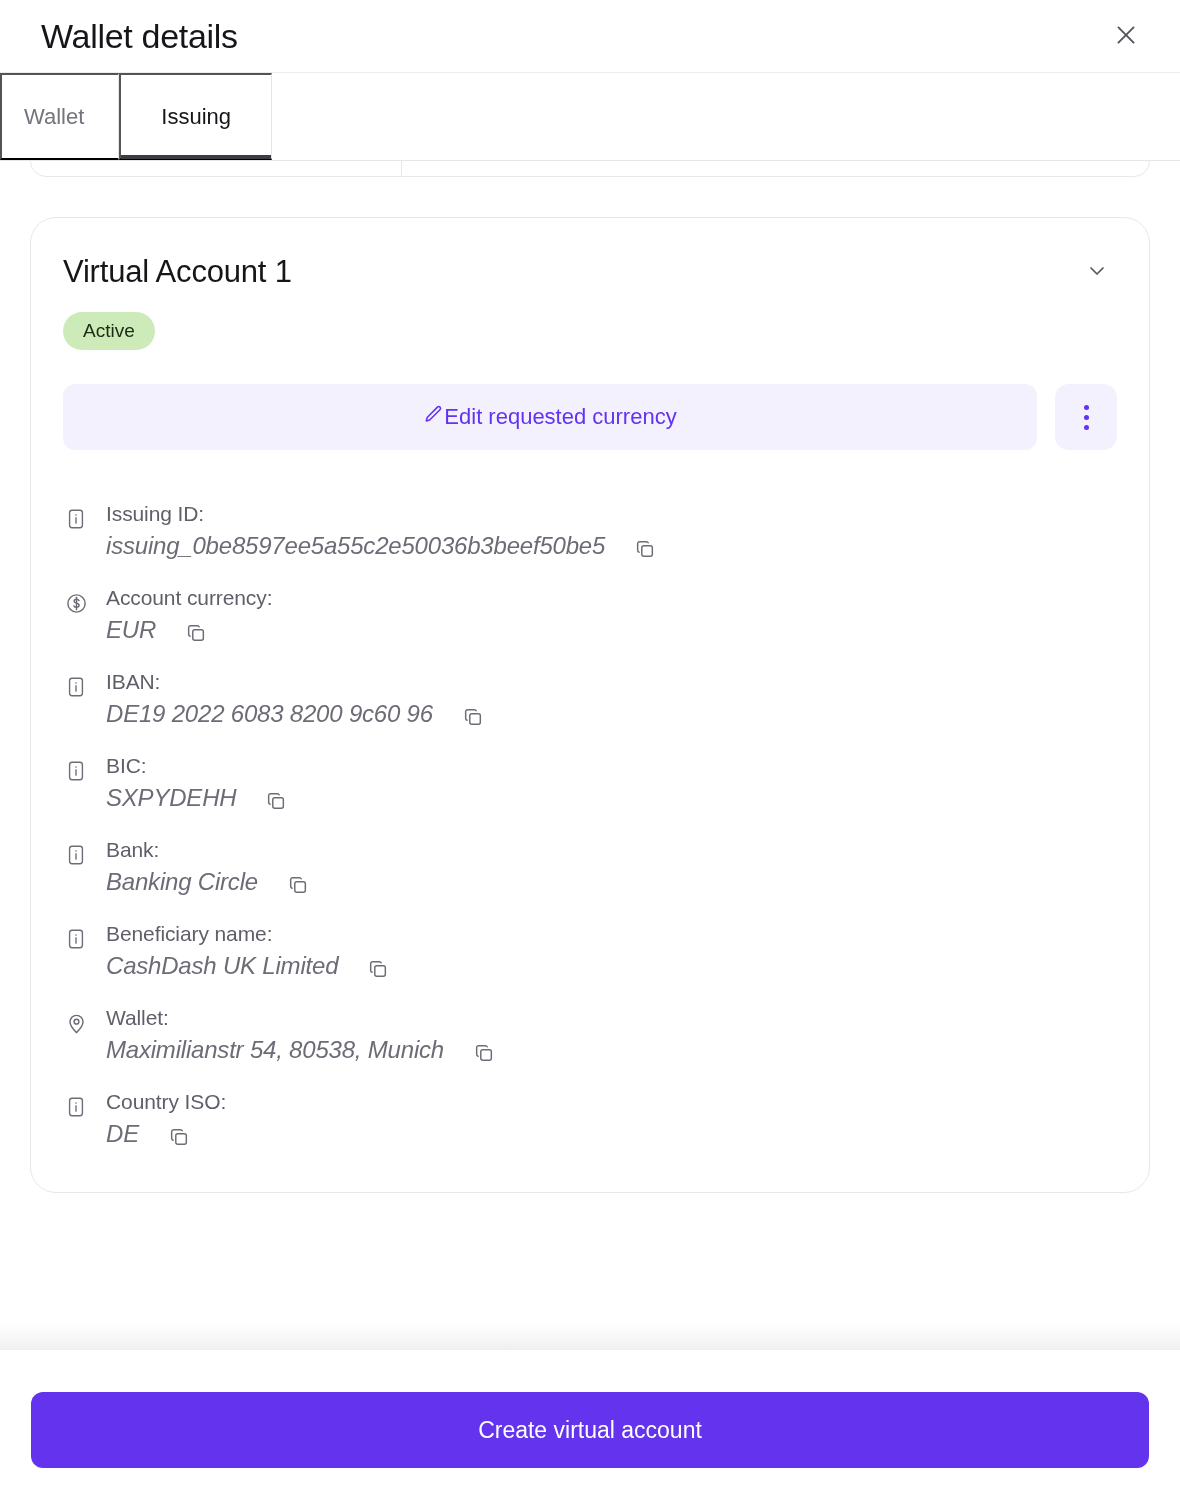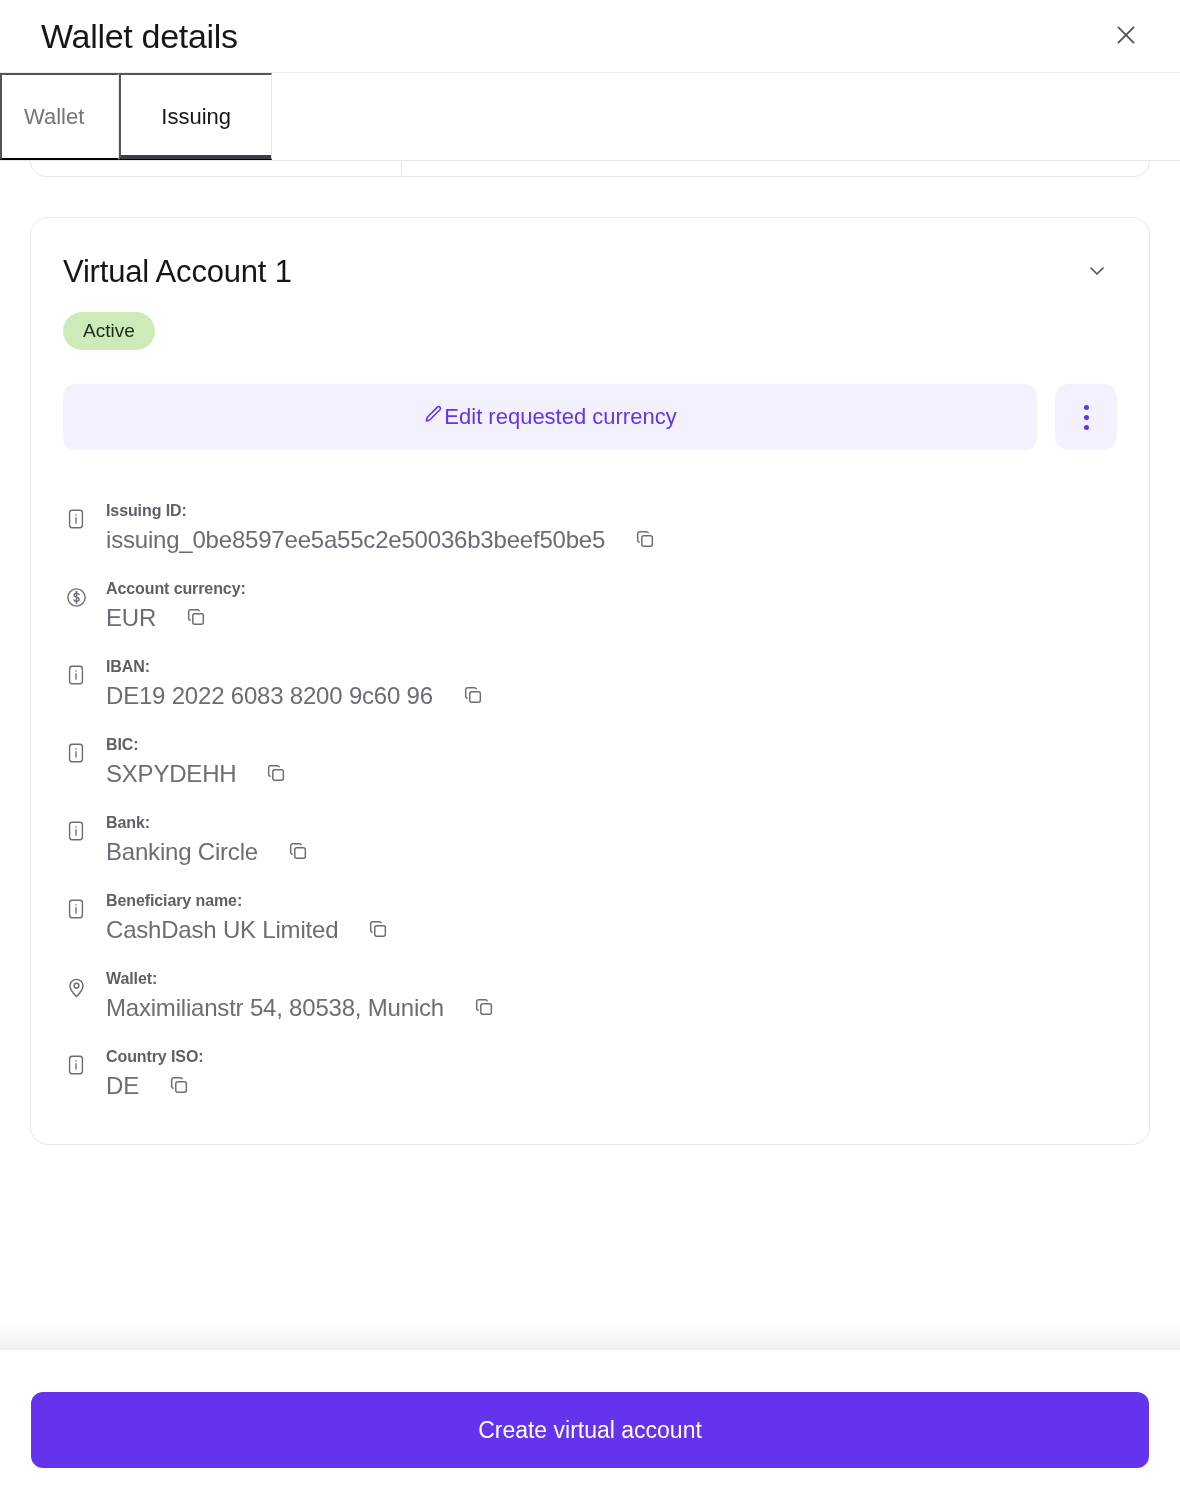--- a/index.html
+++ b/index.html
@@ -103,21 +103,21 @@
   .clipped-card .col-divider {
     width: 1px;
     background: #e8e8ea;
     margin-left: 370px;
   }
 
   
   .account-card {
     margin-top: 40px;
     border: 1px solid #e8e8ea;
-    border-radius: 18px;
+    border-radius: 26px;
     background: #ffffff;
     padding: 36px 32px 44px 32px;
     position: relative;
   }
 
   .card-top {
     display: flex;
     align-items: flex-start;
     justify-content: space-between;
   }
@@ -225,29 +225,30 @@
   .detail-icon {
     width: 26px;
     min-width: 26px;
     margin-top: 6px;
     display: flex;
     align-items: center;
     justify-content: center;
   }
   .detail-body { display: flex; flex-direction: column; gap: 6px; }
   .detail-label {
-    font-size: 16px;
-    font-weight: 700;
+    font-size: 21px;
+    font-weight: 400;
     color: #5f5f6a;
     letter-spacing: -0.1px;
   }
   .detail-valrow {
     display: flex;
-    align-items: center;
+    align-items: flex-end;
     gap: 29px;
+    font-style: italic;
   }
   .detail-value {
     font-size: 24px;
     color: #6c6c77;
     font-weight: 400;
     letter-spacing: -0.2px;
   }
   .copy-btn {
     background: none; border: none; cursor: pointer;
     padding: 0; display: flex; align-items: center;

